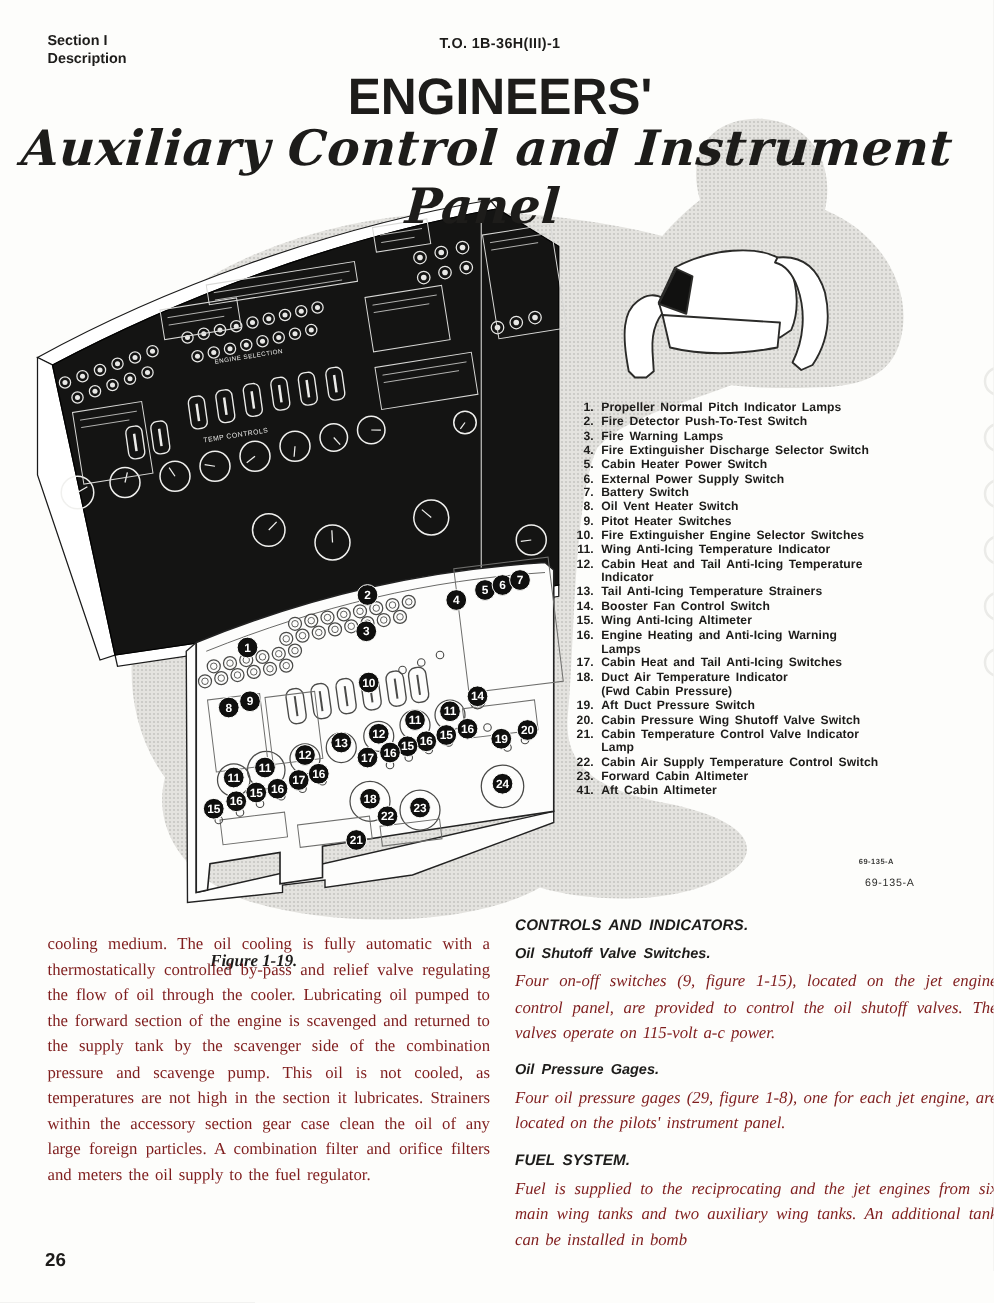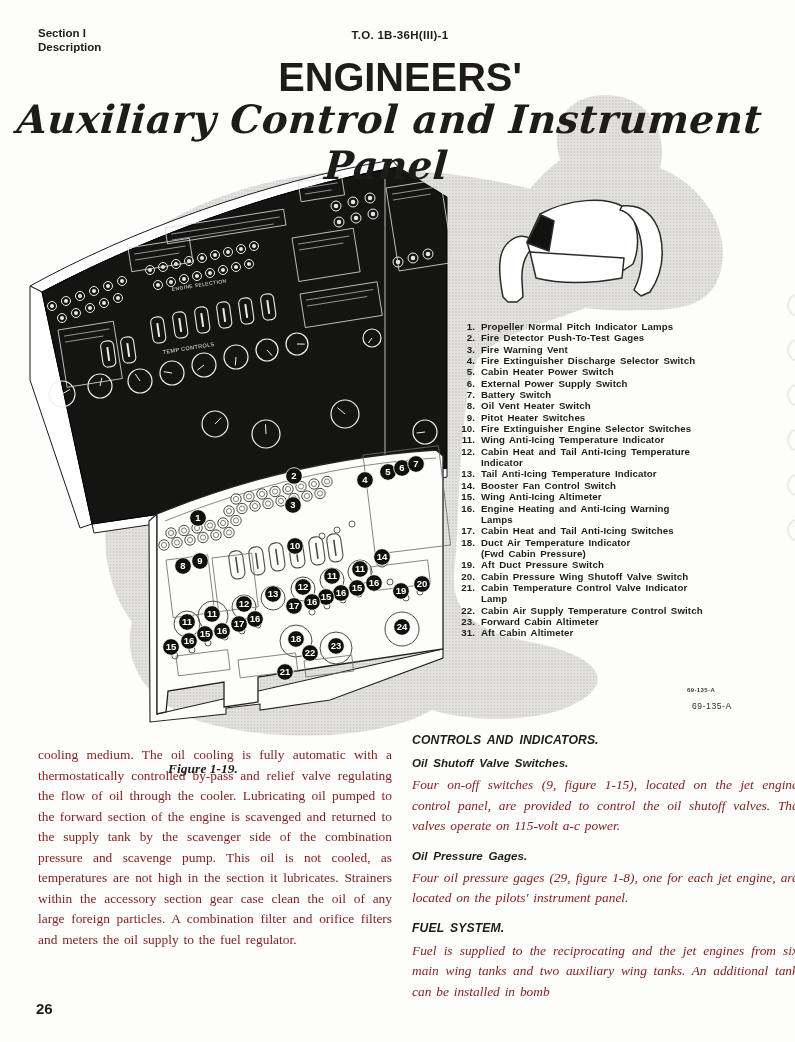--- a/index.html
+++ b/index.html
@@ -419,25 +419,25 @@
   <div class="title-main">ENGINEERS'</div>
   <div class="title-script">Auxiliary Control and Instrument Panel</div>
 
   <div class="legend" id="legend-list">
       <div class="legend-item">
         <span class="num">1.</span>
         <span class="txt">Propeller Normal Pitch Indicator Lamps</span>
       </div>
       <div class="legend-item">
         <span class="num">2.</span>
-        <span class="txt">Fire Detector Push-To-Test Gages</span>
+        <span class="txt">Fire Detector Push-To-Test Switch</span>
       </div>
       <div class="legend-item">
         <span class="num">3.</span>
-        <span class="txt">Fire Warning Vent</span>
+        <span class="txt">Fire Warning Lamps</span>
       </div>
       <div class="legend-item">
         <span class="num">4.</span>
         <span class="txt">Fire Extinguisher Discharge Selector Switch</span>
       </div>
       <div class="legend-item">
         <span class="num">5.</span>
         <span class="txt">Cabin Heater Power Switch</span>
       </div>
       <div class="legend-item">
@@ -464,21 +464,21 @@
         <span class="num">11.</span>
         <span class="txt">Wing Anti-Icing Temperature Indicator</span>
       </div>
       <div class="legend-item">
         <span class="num">12.</span>
         <span class="txt">Cabin Heat and Tail Anti-Icing Temperature
 Indicator</span>
       </div>
       <div class="legend-item">
         <span class="num">13.</span>
-        <span class="txt">Tail Anti-Icing Temperature Indicator</span>
+        <span class="txt">Tail Anti-Icing Temperature Strainers</span>
       </div>
       <div class="legend-item">
         <span class="num">14.</span>
         <span class="txt">Booster Fan Control Switch</span>
       </div>
       <div class="legend-item">
         <span class="num">15.</span>
         <span class="txt">Wing Anti-Icing Altimeter</span>
       </div>
       <div class="legend-item">
@@ -510,21 +510,21 @@
       </div>
       <div class="legend-item">
         <span class="num">22.</span>
         <span class="txt">Cabin Air Supply Temperature Control Switch</span>
       </div>
       <div class="legend-item">
         <span class="num">23.</span>
         <span class="txt">Forward Cabin Altimeter</span>
       </div>
       <div class="legend-item">
-        <span class="num">31.</span>
+        <span class="num">41.</span>
         <span class="txt">Aft Cabin Altimeter</span>
       </div>
     </div>
 
   <div class="ref-small">69-135-A</div>
   <div class="ref-large">69-135-A</div>
 
   <div class="fig-caption">Figure 1-19.</div>
 
   <div class="col-left">

